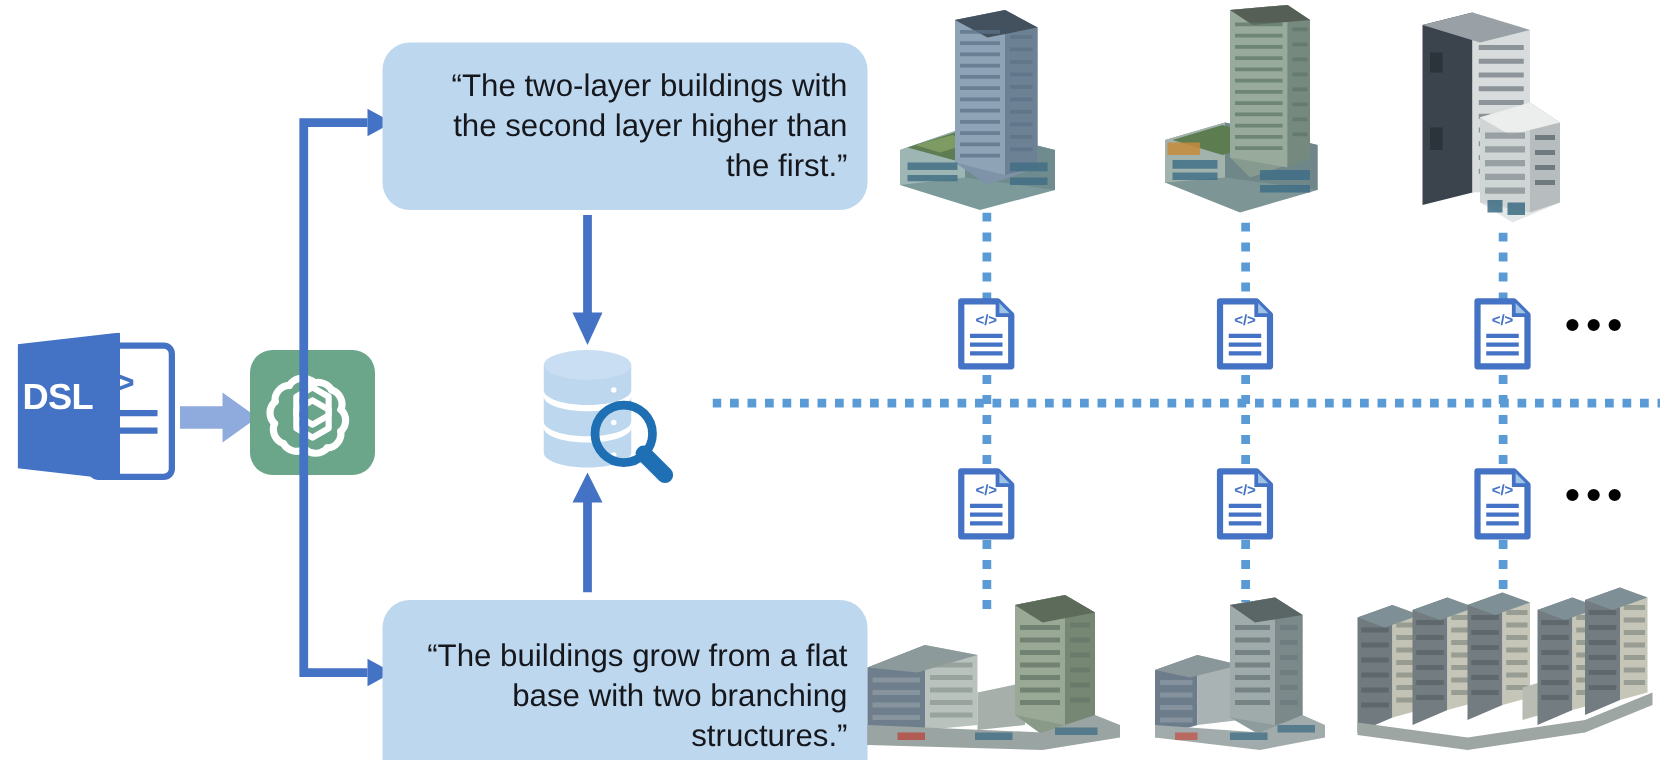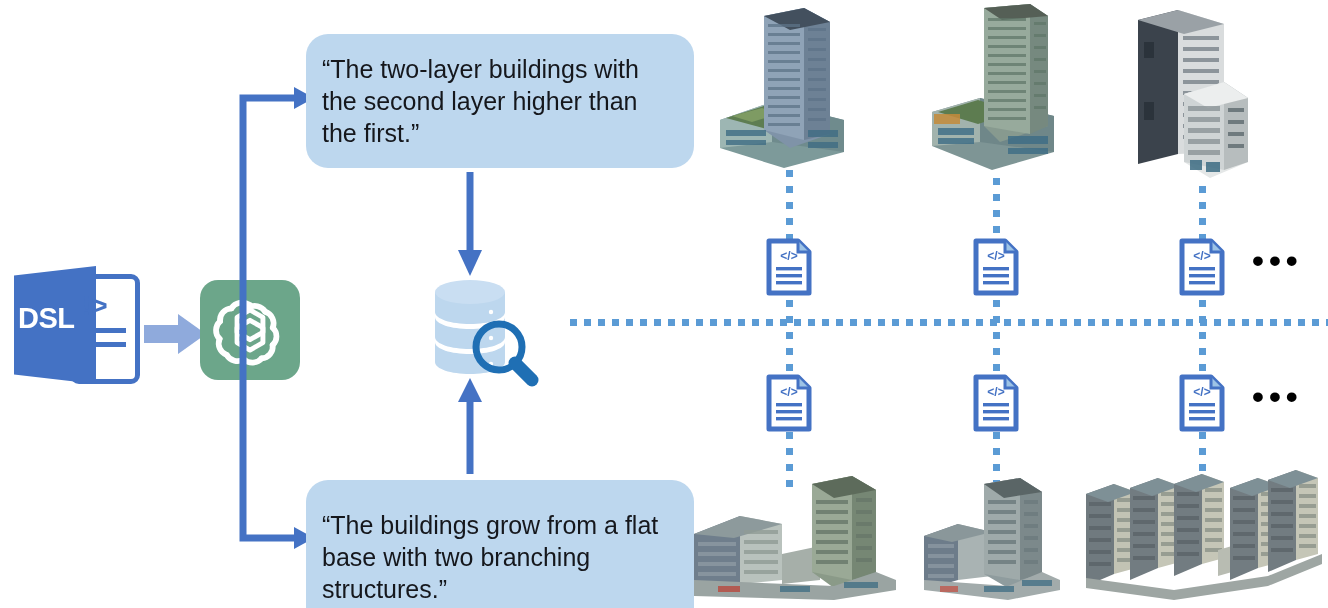--- a/index.html
+++ b/index.html
@@ -89,21 +89,21 @@
   .elbow { left: 236px; top: 84px; }
   .elbow2 { left: 236px; top: 330px; }
 
   
   .bubble {
     background: #BDD7EE;
     border-radius: 22px;
     color: #15171c;
     font-size: 25px;
     line-height: 1.28;
-    text-align: left;
+    text-align: right;
     display: flex;
     align-items: center;
     justify-content: center;
     padding: 4px 16px;
     box-sizing: border-box;
     font-family: "Liberation Sans", sans-serif;
   }
   .bubble-top { left: 306px; top: 34px; width: 388px; height: 134px; }
   .bubble-bottom { left: 306px; top: 480px; width: 388px; height: 154px; }
 

